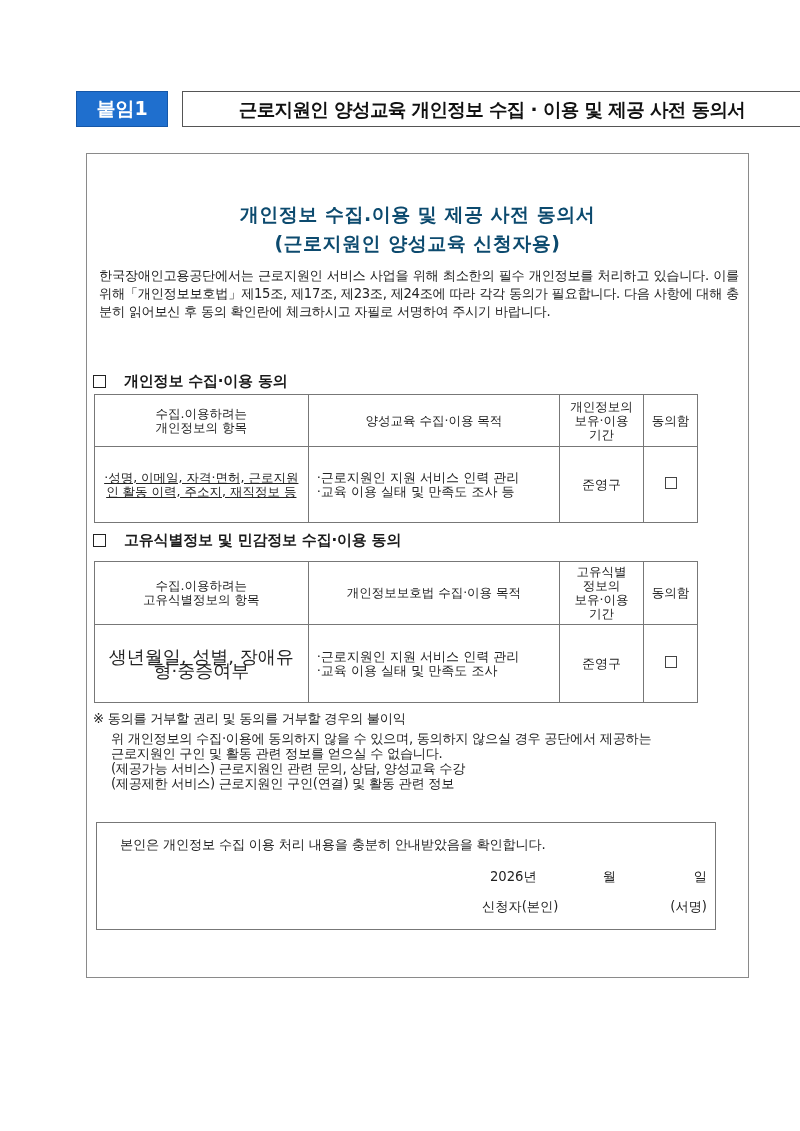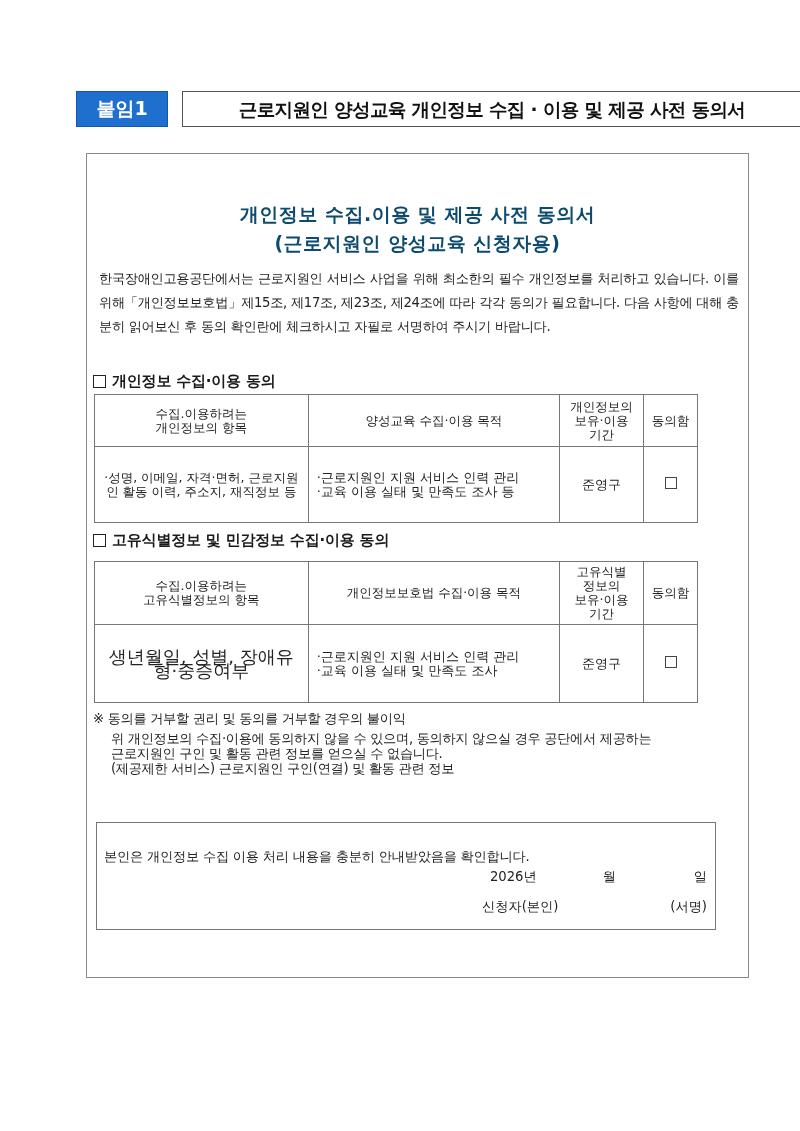--- a/index.html
+++ b/index.html
@@ -27,61 +27,61 @@
 
   .doc-title {
     position: absolute; left: 0; width: 100%; text-align: center;
     font-weight: bold; color: #0c4a6e; font-size: 19px; letter-spacing: 0.5px;
   }
   .doc-title.l1 { top: 48px; }
   .doc-title.l2 { top: 77px; }
 
   .intro {
     position: absolute; left: 12px; top: 113px; width: 640px;
-    font-size: 13.2px; line-height: 24px; color: #222; letter-spacing: -0.3px;
+    font-size: 13.2px; line-height: 18px; color: #222; letter-spacing: -0.3px;
     text-align: justify;
   }
 
   .section-heading {
     position: absolute; left: 6px; font-size: 15px; font-weight: bold; color: #1a1a1a;
-    display: flex; align-items: center; gap: 6px; letter-spacing: -0.2px;
+    display: flex; align-items: center; gap: 18px; letter-spacing: -0.2px;
   }
   .sq {
     display: inline-block; width: 13px; height: 13px; border: 1.3px solid #222; background: #fff;
   }
 
   table.consent {
     position: absolute; left: 7px; width: 604px;
     border-collapse: collapse; font-size: 12.5px; color: #222;
   }
   table.consent td, table.consent th {
     border: 1px solid #777; text-align: center; vertical-align: middle; font-weight: normal;
     line-height: 14px; padding: 3px 5px;
   }
   table.consent .c1 { width: 214px; }
   table.consent .c2 { width: 252px; }
   table.consent .c3 { width: 84px; }
   table.consent .c4 { width: 54px; }
-  td.items { text-align: center; }
+  td.items { text-align: center; text-decoration: underline; }
   td.purpose { text-align: left !important; font-weight: bold; font-size: 13px; line-height: 17px; padding-left: 8px !important; }
   td.period { font-weight: bold; font-size: 13px; }
   .cbox { display: inline-block; width: 12px; height: 12px; border: 1px solid #444; background: #fff; cursor: pointer; }
 
   .notice {
     position: absolute; left: 6px; top: 556px; width: 640px; font-size: 13.2px; color: #222;
     letter-spacing: -0.3px;
   }
   .notice .n-head { line-height: 17px; }
   .notice .n-body { padding-left: 18px; line-height: 15px; margin-top: 4px; }
 
   .confirm-box {
     position: absolute; left: 9px; top: 668px; width: 620px; height: 108px;
     border: 1px solid #777; font-size: 13.2px; color: #222;
   }
-  .confirm-text { position: absolute; left: 7px; top: 13px; letter-spacing: -0.2px; margin-top: 12px; }
+  .confirm-text { position: absolute; left: 23px; top: 13px; letter-spacing: -0.2px; }
   .date-row { position: absolute; right: 8px; top: 45px; display: flex; }
   .date-row span { display: inline-block; margin-left: 20px; }
   .sign-row { position: absolute; right: 8px; top: 75px; display: flex; }
 </style>
 </head>
 <body>
 
 <div class="header-row">
   <div class="badge">붙임1</div>
   <div class="header-title">근로지원인 양성교육 개인정보 수집 · 이용 및 제공 사전 동의서</div>
@@ -158,20 +158,21 @@
       </td>
     </tr>
   </tbody>
     </table>
 
   <div class="notice">
     <div class="n-head">※ 동의를 거부할 권리 및 동의를 거부할 경우의 불이익</div>
     <div class="n-body">
       <div>위 개인정보의 수집·이용에 동의하지 않을 수 있으며, 동의하지 않으실 경우 공단에서 제공하는</div>
       <div>근로지원인 구인 및 활동 관련 정보를 얻으실 수 없습니다.</div>
+      <div>(제공가능 서비스) 근로지원인 관련 문의, 상담, 양성교육 수강</div>
       <div>(제공제한 서비스) 근로지원인 구인(연결) 및 활동 관련 정보</div>
     </div>
   </div>
 
   <div class="confirm-box">
     <div class="confirm-text">본인은 개인정보 수집 이용 처리 내용을 충분히 안내받았음을 확인합니다.</div>
     <div class="date-row">
       <span style="margin-right: 46px;">2026년</span>
       <span style="margin-right: 58px;">월</span>
       <span>일</span>

